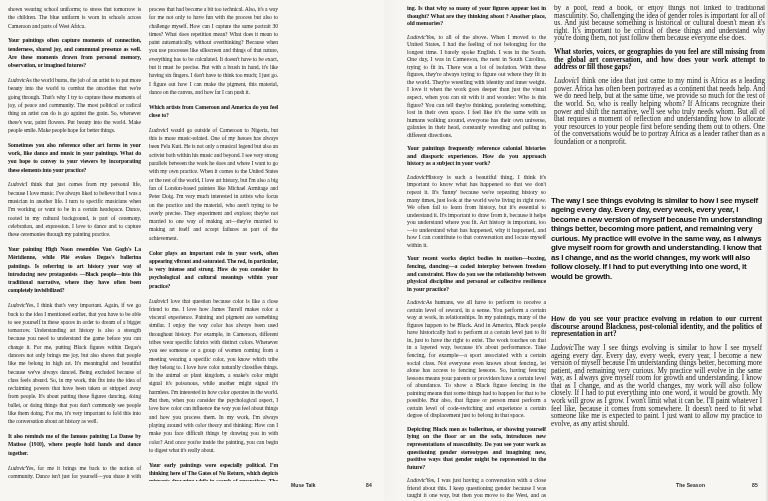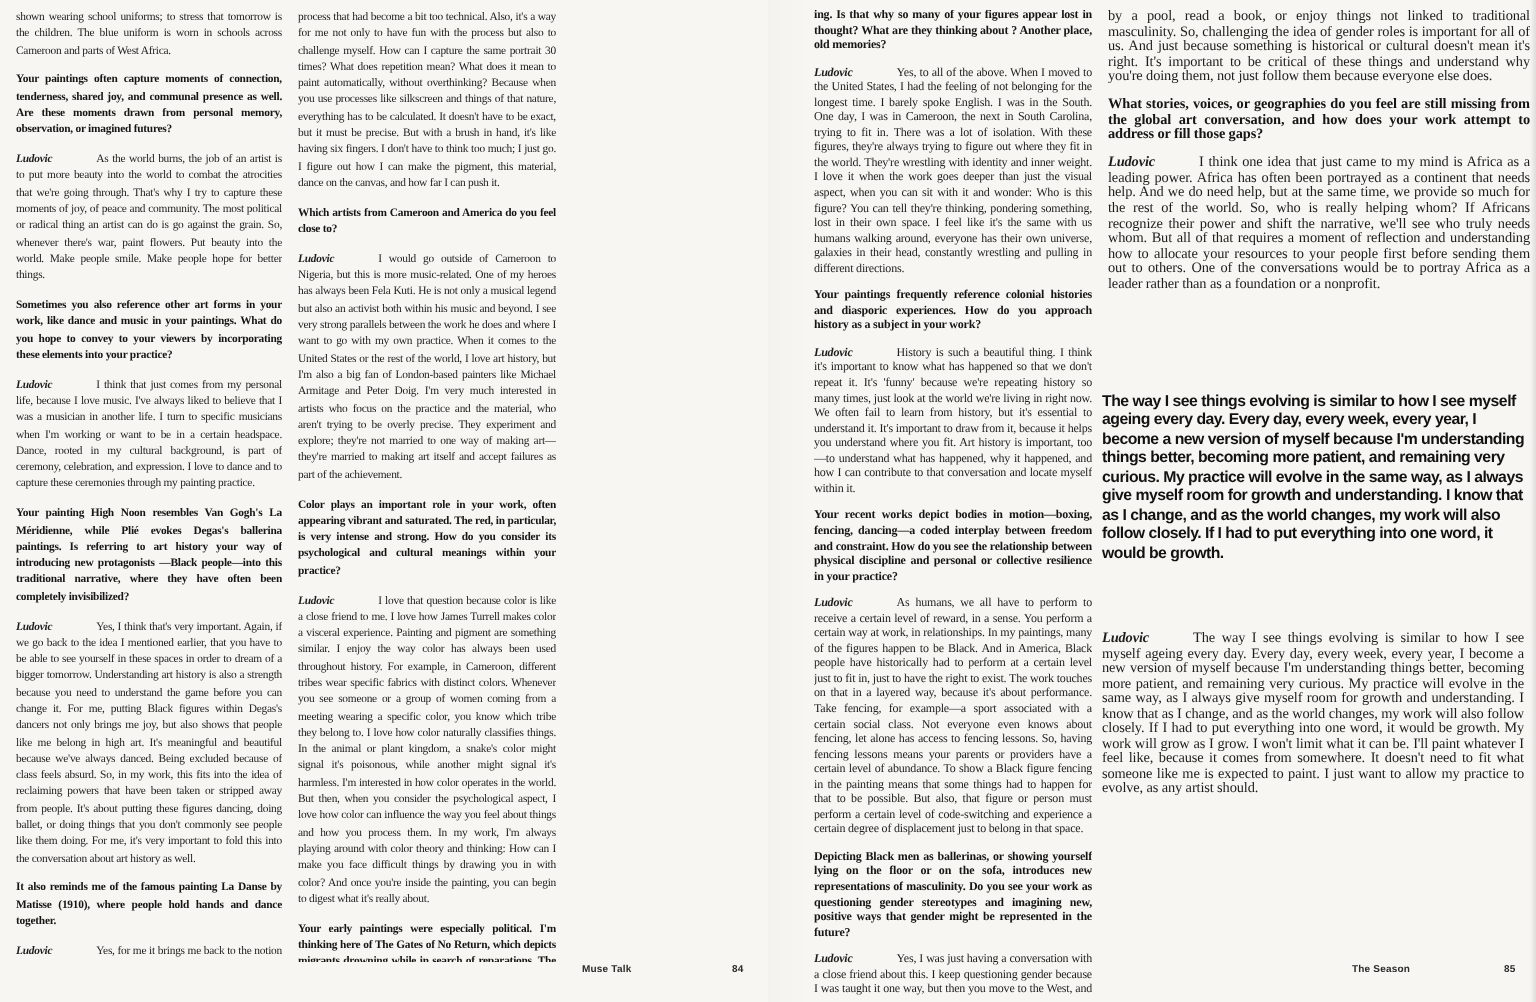--- a/index.html
+++ b/index.html
@@ -12,21 +12,21 @@
     position: relative;
     overflow: hidden;
   }
   .col {
     position: absolute;
     overflow: hidden;
     text-align: justify;
   }
   .block { margin: 0 0 6.5px 0; }
   .block.q { font-weight: bold; color: #151513; }
-  .speaker { font-weight: bold; font-style: italic; margin-right: 22px; }
+  .speaker { font-weight: normal; font-style: italic; margin-right: 0; }
 
   
   .col-1, .col-2 {
     font-size: 5.7px; line-height: 8.3px; letter-spacing: -0.12px;
   }
   .col-1 { left: 8px;   top: 5px; width: 133px; height: 476px; }
   .col-2 { left: 149px; top: 5px; width: 129px; height: 476px; }
 
   
   .col-3 {
@@ -113,20 +113,21 @@
         <p class="block q"><span class="btext">Depicting Black men as ballerinas, or showing yourself lying on the floor or on the sofa, introduces new representations of masculinity. Do you see your work as questioning gender stereotypes and imagining new, positive ways that gender might be represented in the future?</span></p>
         <p class="block"><span class="speaker">Ludovic</span><span class="btext">Yes, I was just having a conversation with a close friend about this. I keep questioning gender because I was taught it one way, but then you move to the West, and as time passes, it's always been questioned and pulled from one side to another. Within my work, it's important to show the idea of men as more rounded beings rather than just two-sided, where you're supposed to perform or act a certain way. No, as a man, you can also just lie down, sit</span></p>
       </div>
     <div class="col col-4-top">
         <p class="block"><span class="btext">by a pool, read a book, or enjoy things not linked to traditional masculinity. So, challenging the idea of gender roles is important for all of us. And just because something is historical or cultural doesn't mean it's right. It's important to be critical of these things and understand why you're doing them, not just follow them because everyone else does.</span></p>
         <p class="block q"><span class="btext">What stories, voices, or geographies do you feel are still missing from the global art conversation, and how does your work attempt to address or fill those gaps?</span></p>
         <p class="block"><span class="speaker">Ludovic</span><span class="btext">I think one idea that just came to my mind is Africa as a leading power. Africa has often been portrayed as a continent that needs help. And we do need help, but at the same time, we provide so much for the rest of the world. So, who is really helping whom? If Africans recognize their power and shift the narrative, we'll see who truly needs whom. But all of that requires a moment of reflection and understanding how to allocate your resources to your people first before sending them out to others. One of the conversations would be to portray Africa as a leader rather than as a foundation or a nonprofit.</span></p>
       </div>
     <div class="pullquote">The way I see things evolving is similar to how I see myself ageing every day. Every day, every week, every year, I become a new version of myself because I'm understanding things better, becoming more patient, and remaining very curious. My practice will evolve in the same way, as I always give myself room for growth and understanding. I know that as I change, and as the world changes, my work will also follow closely. If I had to put everything into one word, it would be growth.</div>
     <div class="col col-4-bottom">
+        <p class="block q"><span class="btext">How do you see your practice evolving in relation to our current discourse around Blackness, post-colonial identity, and the politics of representation in art?</span></p>
         <p class="block"><span class="speaker">Ludovic</span><span class="btext">The way I see things evolving is similar to how I see myself ageing every day. Every day, every week, every year, I become a new version of myself because I'm understanding things better, becoming more patient, and remaining very curious. My practice will evolve in the same way, as I always give myself room for growth and understanding. I know that as I change, and as the world changes, my work will also follow closely. If I had to put everything into one word, it would be growth. My work will grow as I grow. I won't limit what it can be. I'll paint whatever I feel like, because it comes from somewhere. It doesn't need to fit what someone like me is expected to paint. I just want to allow my practice to evolve, as any artist should.</span></p>
       </div>
     <div class="footer-item f-right-label">The Season</div>
     <div class="footer-item f-right-page">85</div>
   </div>
 
   <div class="page-edge"></div>
 </div>
 
 </body></html>

